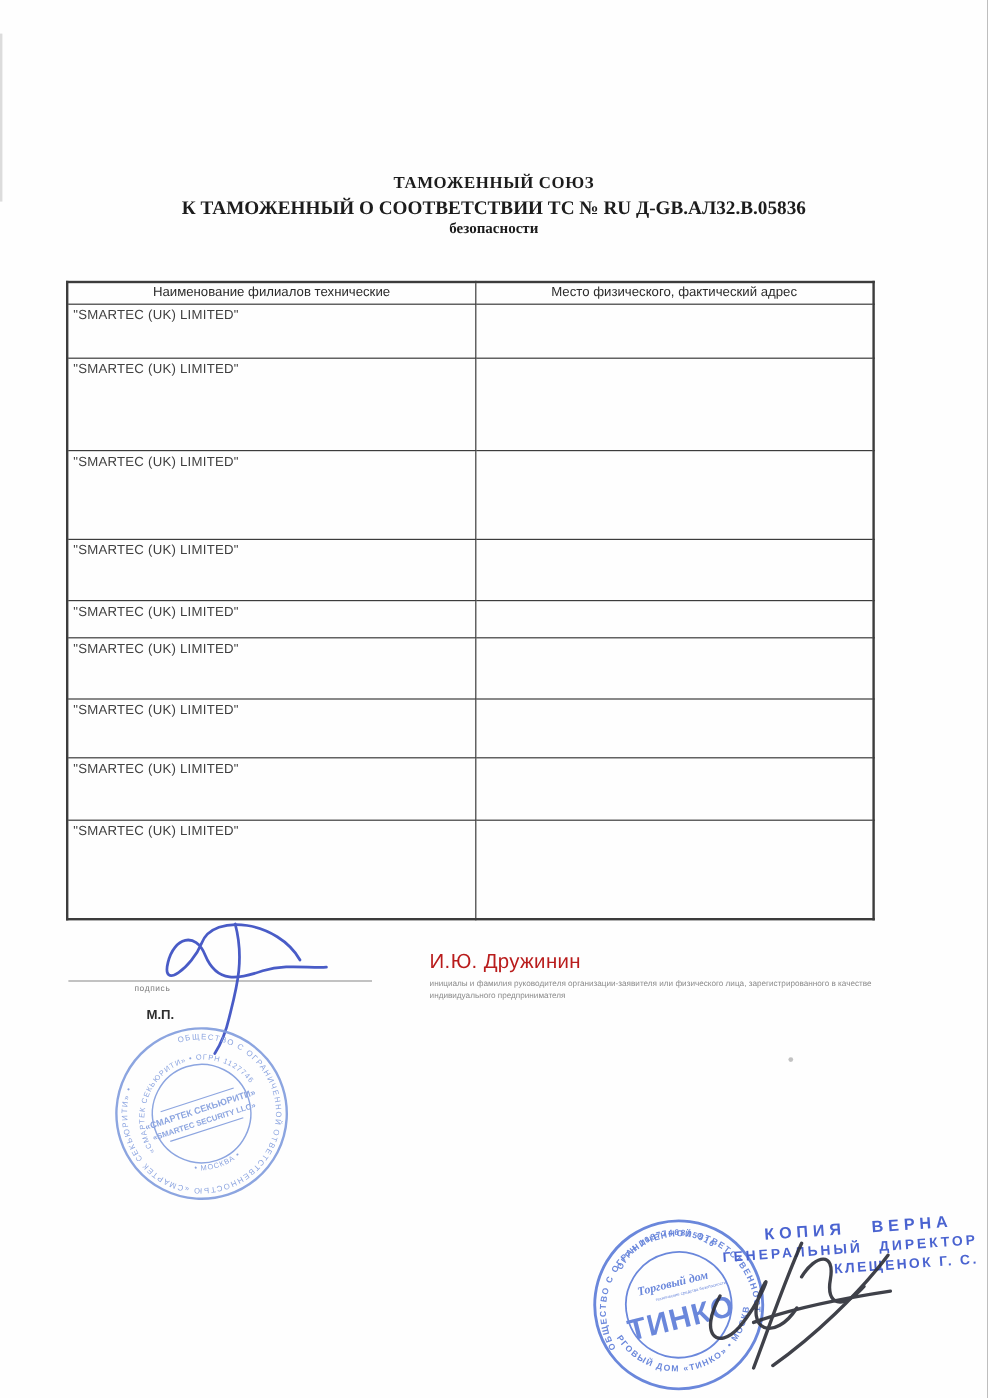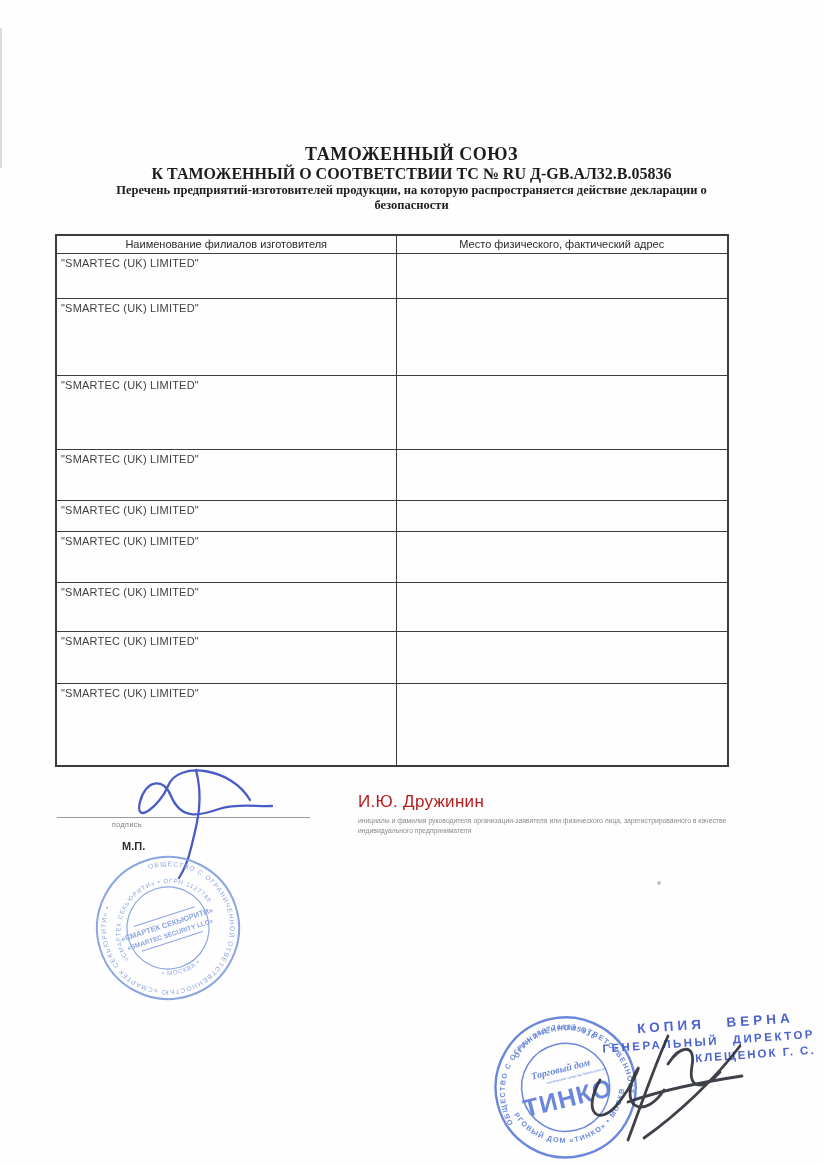--- a/index.html
+++ b/index.html
@@ -8,21 +8,21 @@
     position:relative; width:823px; height:1165px; background:#fefefe;
     margin:0 auto; overflow:hidden;
     font-family:"Liberation Sans", sans-serif;
   }
   .scan-edge { position:absolute; left:0; top:28px; width:2px; height:140px; background:#dcdcdc; }
   .dot-artifact { position:absolute; left:657px; top:881px; width:4px; height:4px; border-radius:50%; background:#b3b3b3; opacity:.8; }
 
   
   .doc-header { position:absolute; left:0; top:144px; width:100%; text-align:center;
     font-family:"Liberation Serif", serif; color:#1c1c1c; }
-  .t1 { font-size:18px; font-weight:bold; letter-spacing:.5px; line-height:20px; }
+  .t1 { font-size:14px; font-weight:bold; letter-spacing:.5px; line-height:20px; }
   .t2 { font-size:15.5px; font-weight:bold; line-height:19px; }
   .t3 { font-size:16px; font-weight:bold; line-height:19px; }
   .sub { font-size:12.5px; font-weight:bold; line-height:15px; }
 
   
   table.main {
     position:absolute; left:55px; top:234px; width:672px;
     border-collapse:collapse; table-layout:fixed;
     border:2px solid #3c3c3c;
   }
@@ -78,32 +78,31 @@
 </head>
 <body>
 
 <div class="page">
   <div class="scan-edge"></div>
   <div class="dot-artifact"></div>
 
   <div class="doc-header">
     <div class="t1">ТАМОЖЕННЫЙ СОЮЗ</div>
     <div class="t3">К ТАМОЖЕННЫЙ О СООТВЕТСТВИИ ТС № RU Д-GB.АЛ32.В.05836</div>
-    <div class="sub">Перечень предприятий-изготовителей продукции, на которую распространяется действие декларации о</div>
     <div class="sub">безопасности</div>
   </div>
 
   <table class="main">
     <colgroup>
         <col class="c1">
         <col class="c2">
       </colgroup>
     <thead>
       <tr>
-        <th>Наименование филиалов изготовителя</th>
+        <th>Наименование филиалов технические</th>
         <th>Место физического, фактический  адрес</th>
       </tr>
     </thead>
     <tbody>
       <tr>
           <td>"SMARTEC (UK) LIMITED"</td>
           <td></td>
         </tr>
       <tr>
           <td>"SMARTEC (UK) LIMITED"</td>

